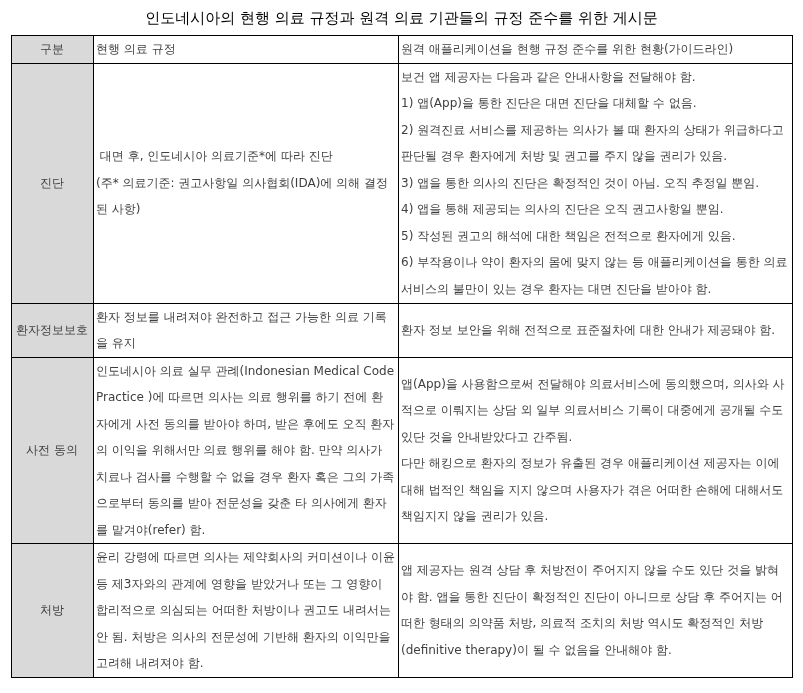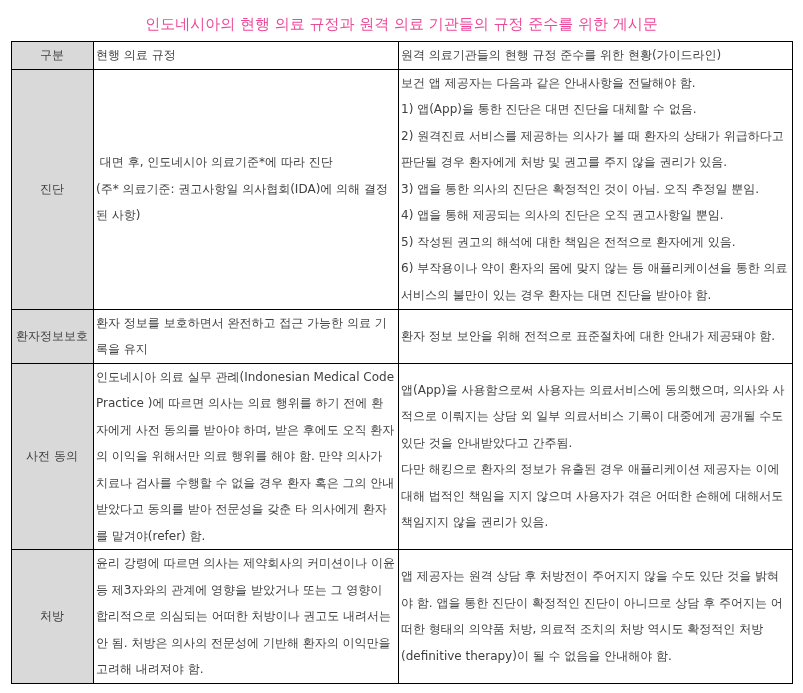--- a/index.html
+++ b/index.html
@@ -10,25 +10,25 @@
     font-family: "DejaVu Sans", "Liberation Sans", sans-serif;
     color: #3f3f3f;
   }
   .page {
     width: 803px;
     height: 693px;
     background: #ffffff;
     position: relative;
   }
   .doc-title {
-    padding-top: 14px;
+    padding-top: 8px;
     text-align: center;
     font-size: 15px;
     line-height: 20px;
-    color: #ec4899;
+    color: #000000;
   }
   table.reg-table {
     border-collapse: collapse;
     table-layout: fixed;
     margin-left: 11px;
     margin-top: 7px;
     width: 781px;
   }
   table.reg-table td {
     border: 1px solid #000000;
@@ -64,46 +64,46 @@
   <table class="reg-table">
     <colgroup>
       <col style="width:82px">
       <col style="width:305px">
       <col style="width:394px">
     </colgroup>
     <tbody>
       <tr class="hdr-row">
         <td class="cat-cell">구분</td>
         <td class="text-cell">현행 의료 규정</td>
-        <td class="text-cell">원격 의료기관들의 현행 규정 준수를 위한 현황(가이드라인)</td>
+        <td class="text-cell">원격 애플리케이션을 현행 규정 준수를 위한 현황(가이드라인)</td>
       </tr>
 
       <tr class="row-diagnosis">
         <td class="cat-cell">진단</td>
         <td class="text-cell"> 대면 후, 인도네시아 의료기준*에 따라 진단
 (주* 의료기준: 권고사항일 의사협회(IDA)에 의해 결정된 사항)</td>
         <td class="text-cell">보건 앱 제공자는 다음과 같은 안내사항을 전달해야 함.
 1) 앱(App)을 통한 진단은 대면 진단을 대체할 수 없음.
 2) 원격진료 서비스를 제공하는 의사가 볼 때 환자의 상태가 위급하다고 판단될 경우 환자에게 처방 및 권고를 주지 않을 권리가 있음.
 3) 앱을 통한 의사의 진단은 확정적인 것이 아님. 오직 추정일 뿐임.
 4) 앱을 통해 제공되는 의사의 진단은 오직 권고사항일 뿐임.
 5) 작성된 권고의 해석에 대한 책임은 전적으로 환자에게 있음.
 6) 부작용이나 약이 환자의 몸에 맞지 않는 등 애플리케이션을 통한 의료서비스의 불만이 있는 경우 환자는 대면 진단을 받아야 함.</td>
       </tr>
 
       <tr class="row-privacy">
         <td class="cat-cell">환자정보보호</td>
-        <td class="text-cell">환자 정보를 보호하면서 완전하고 접근 가능한 의료 기록을 유지</td>
+        <td class="text-cell">환자 정보를 내려져야 완전하고 접근 가능한 의료 기록을 유지</td>
         <td class="text-cell">환자 정보 보안을 위해 전적으로 표준절차에 대한 안내가 제공돼야 함.</td>
       </tr>
 
       <tr class="row-consent">
         <td class="cat-cell">사전 동의</td>
-        <td class="text-cell">인도네시아 의료 실무 관례(Indonesian Medical Code Practice )에 따르면 의사는 의료 행위를 하기 전에 환자에게 사전 동의를 받아야 하며, 받은 후에도 오직 환자의 이익을 위해서만 의료 행위를 해야 함. 만약 의사가 치료나 검사를 수행할 수 없을 경우 환자 혹은 그의 안내받았다고 동의를 받아 전문성을 갖춘 타 의사에게 환자를 맡겨야(refer) 함.</td>
-        <td class="text-cell">앱(App)을 사용함으로써 사용자는 의료서비스에 동의했으며, 의사와 사적으로 이뤄지는 상담 외 일부 의료서비스 기록이 대중에게 공개될 수도 있단 것을 안내받았다고 간주됨.
+        <td class="text-cell">인도네시아 의료 실무 관례(Indonesian Medical Code Practice )에 따르면 의사는 의료 행위를 하기 전에 환자에게 사전 동의를 받아야 하며, 받은 후에도 오직 환자의 이익을 위해서만 의료 행위를 해야 함. 만약 의사가 치료나 검사를 수행할 수 없을 경우 환자 혹은 그의 가족으로부터 동의를 받아 전문성을 갖춘 타 의사에게 환자를 맡겨야(refer) 함.</td>
+        <td class="text-cell">앱(App)을 사용함으로써 전달해야 의료서비스에 동의했으며, 의사와 사적으로 이뤄지는 상담 외 일부 의료서비스 기록이 대중에게 공개될 수도 있단 것을 안내받았다고 간주됨.
 다만 해킹으로 환자의 정보가 유출된 경우 애플리케이션 제공자는 이에 대해 법적인 책임을 지지 않으며 사용자가 겪은 어떠한 손해에 대해서도 책임지지 않을 권리가 있음.</td>
       </tr>
 
       <tr class="row-prescription">
         <td class="cat-cell">처방</td>
         <td class="text-cell">윤리 강령에 따르면 의사는 제약회사의 커미션이나 이윤 등 제3자와의 관계에 영향을 받았거나 또는 그 영향이 합리적으로 의심되는 어떠한 처방이나 권고도 내려서는 안 됨. 처방은 의사의 전문성에 기반해 환자의 이익만을 고려해 내려져야 함.</td>
         <td class="text-cell">앱 제공자는 원격 상담 후 처방전이 주어지지 않을 수도 있단 것을 밝혀야 함. 앱을 통한 진단이 확정적인 진단이 아니므로 상담 후 주어지는 어떠한 형태의 의약품 처방, 의료적 조치의 처방 역시도 확정적인 처방(definitive therapy)이 될 수 없음을 안내해야 함.</td>
       </tr>
     </tbody>
   </table>

